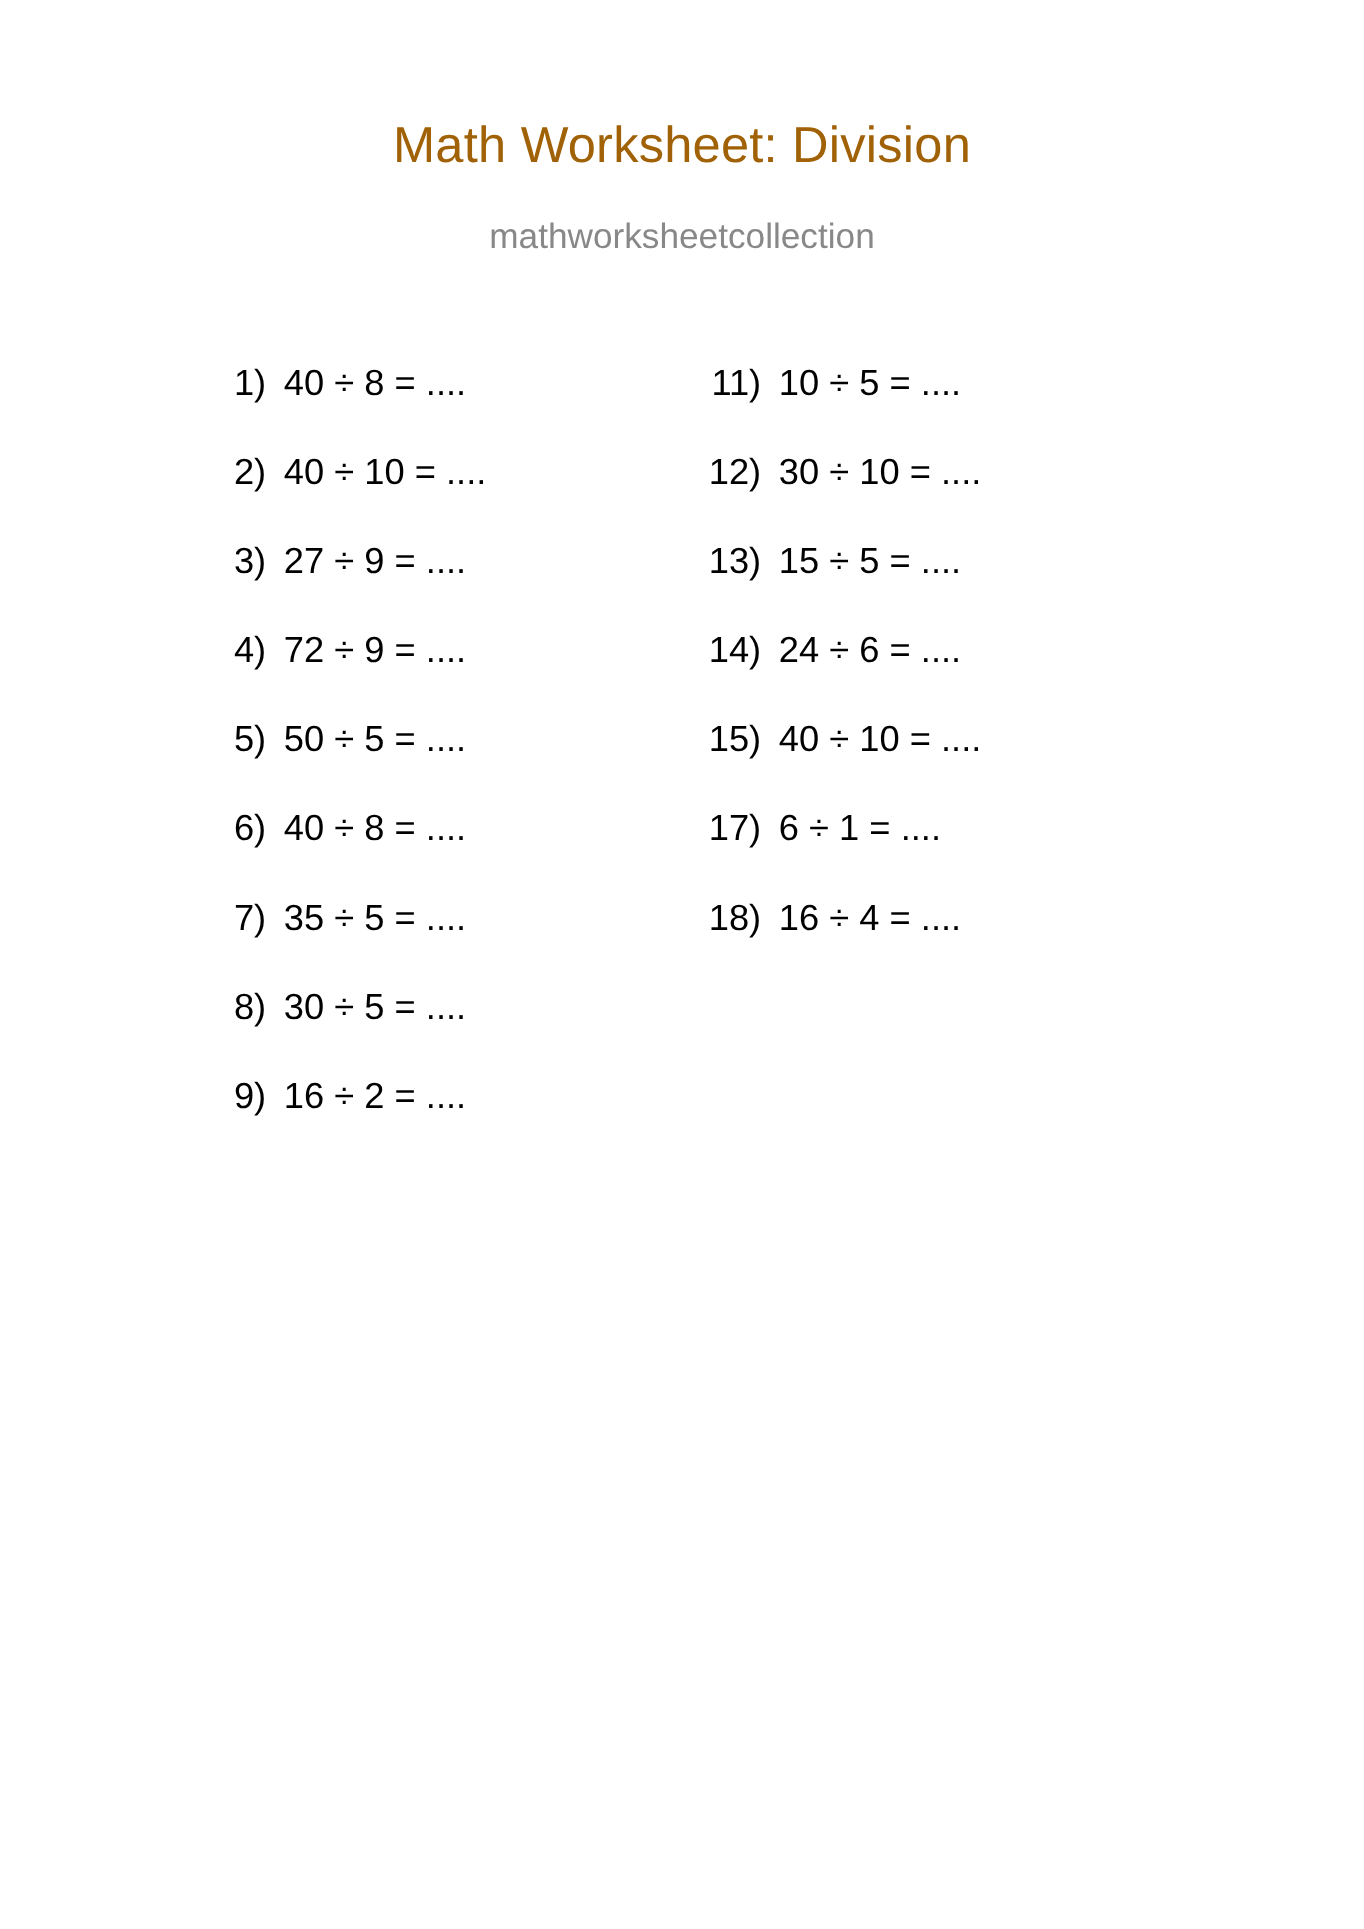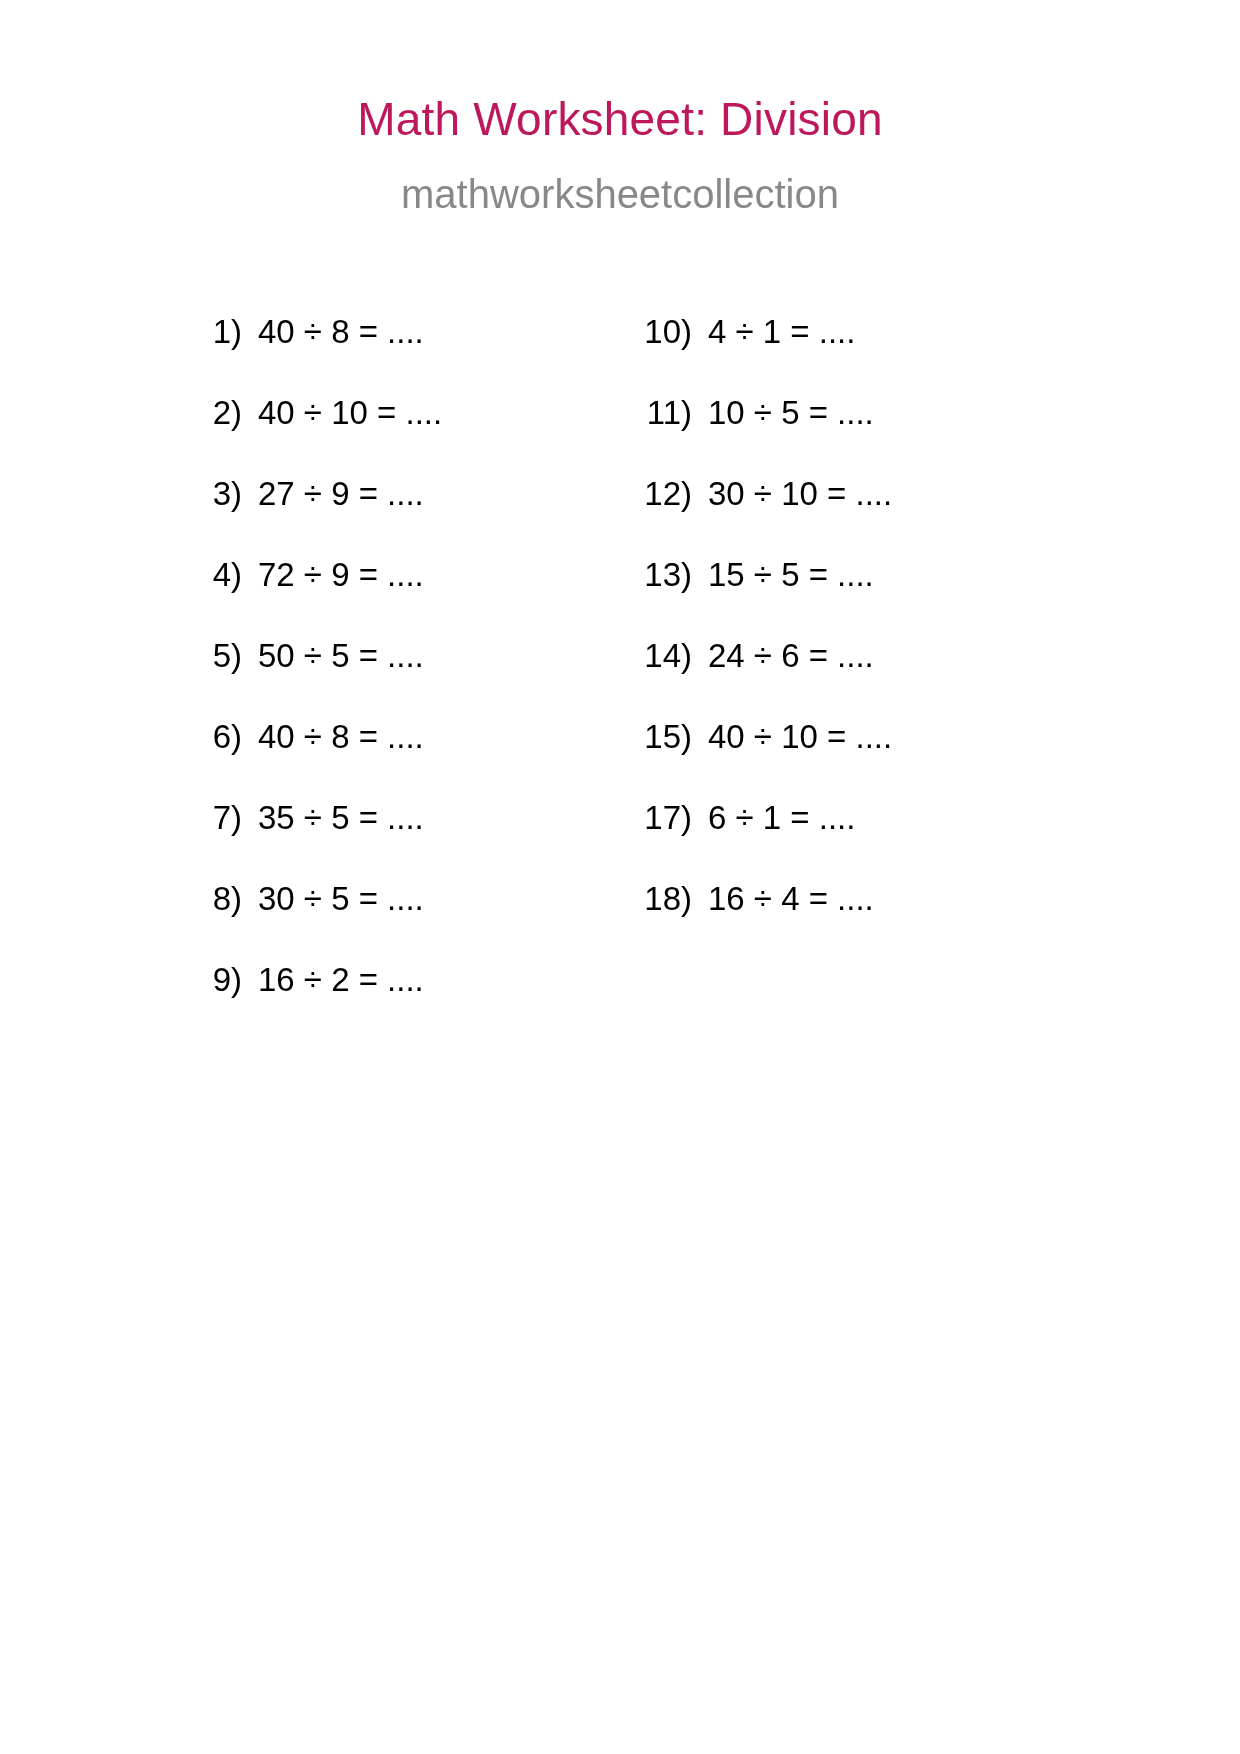--- a/index.html
+++ b/index.html
@@ -19,28 +19,28 @@
     width: 1240px;
     height: 1754px;
     box-sizing: border-box;
     padding: 0;
     position: relative;
   }
   .title {
     text-align: center;
     font-size: 46px;
     font-weight: normal;
-    color: #be185d;
-    margin: 4px;
+    color: #a16207;
+    margin: 16px;
     padding-top: 88px;
     letter-spacing: 0.2px;
   }
   .subtitle {
     text-align: center;
-    font-size: 40px;
+    font-size: 32px;
     font-weight: normal;
     color: #888888;
     margin: 0;
     padding-top: 22px;
   }
   .problems {
     margin-top: 96px;
     display: flex;
     flex-direction: row;
     justify-content: flex-start;
@@ -119,24 +119,20 @@
         <span class="expr">30 ÷ 5 = ....</span>
       </div>
       <div class="problem">
         <span class="num">9)</span>
         <span class="expr">16 ÷ 2 = ....</span>
       </div>
     </div>
 
     <div class="column right">
       <div class="problem">
-        <span class="num">10)</span>
-        <span class="expr">4 ÷ 1 = ....</span>
-      </div>
-      <div class="problem">
         <span class="num">11)</span>
         <span class="expr">10 ÷ 5 = ....</span>
       </div>
       <div class="problem">
         <span class="num">12)</span>
         <span class="expr">30 ÷ 10 = ....</span>
       </div>
       <div class="problem">
         <span class="num">13)</span>
         <span class="expr">15 ÷ 5 = ....</span>

